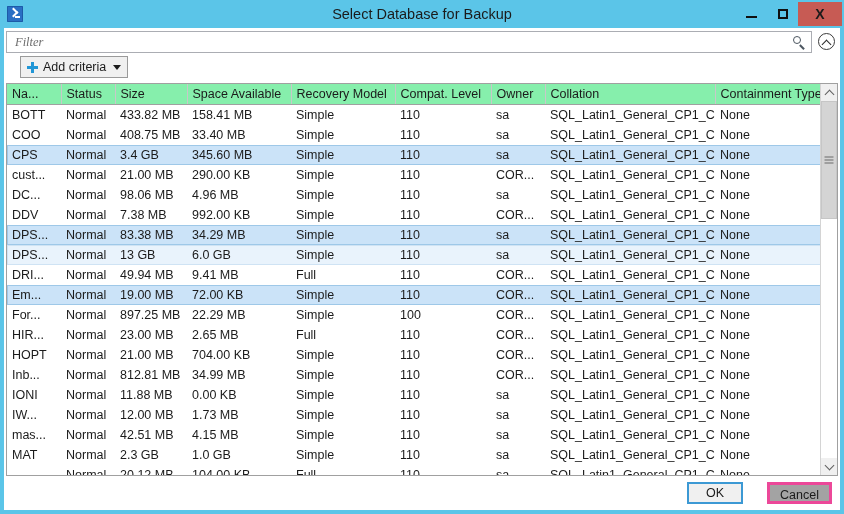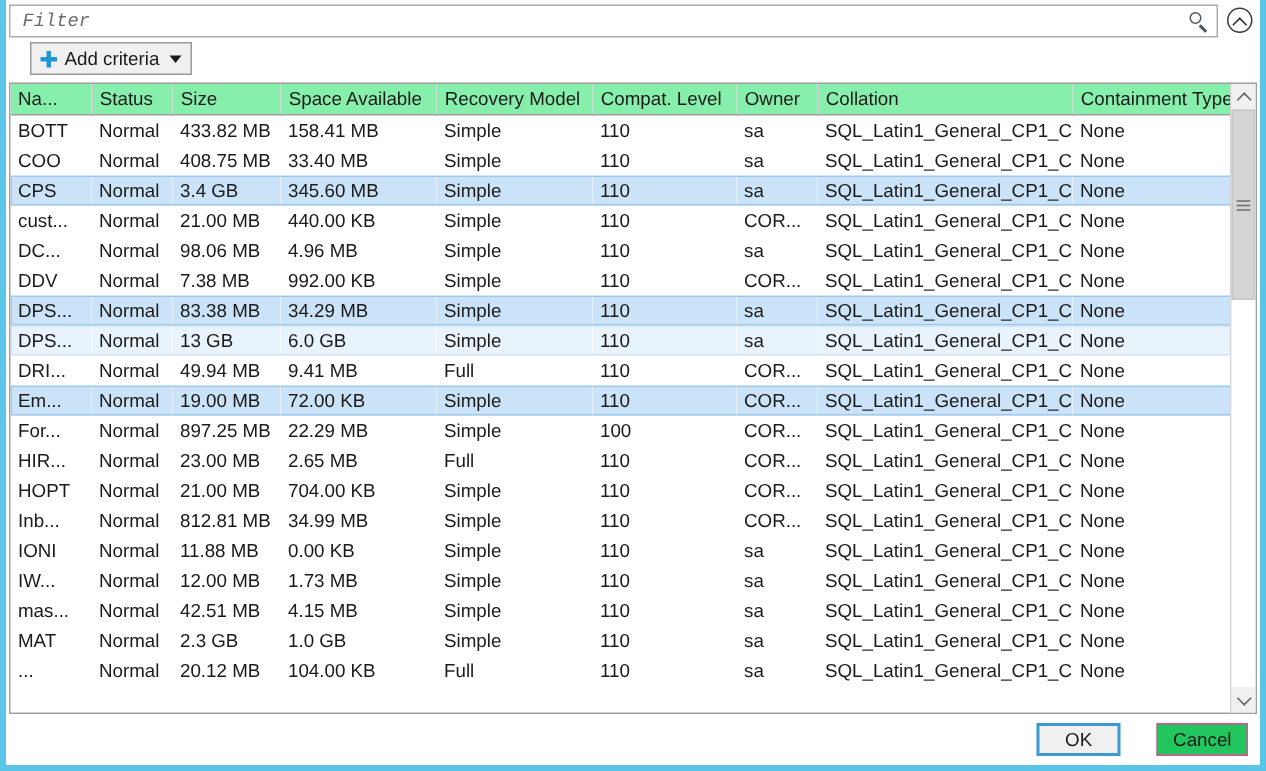--- a/index.html
+++ b/index.html
@@ -128,21 +128,21 @@
     border: 1px solid #abadb3;
     background: #ffffff;
     height: 22px;
     box-sizing: border-box;
     padding: 0 2px 0 6px;
   }
   .filter-input {
     flex: 1 1 auto;
     border: 0;
     outline: 0;
-    font-family: Liberation Mono, monospace;
+    font-family: Liberation Serif, serif;
     font-size: 12.5px;
     font-style: italic;
     color: #6d6d6d;
     background: transparent;
     height: 18px;
   }
   .filter-input::placeholder { color: #6d6d6d; font-style: italic; opacity: 1; }
   .search-icon {
     width: 16px; height: 16px;
     position: relative;
@@ -363,34 +363,47 @@
     background: #ffffff;
     box-sizing: border-box;
   }
   .btn {
     min-width: 56px;
     height: 22px;
     padding: 0 10px;
     font-size: 12.5px;
     font-family: "Liberation Sans", sans-serif;
     color: #1b1b1b;
-    background: #22c55e;
-    border: 1px solid #ec4899;
+    background: #a3a3a3;
+    border: 3px solid #ec4899;
     cursor: default;
     box-sizing: border-box;
     line-height: 20px;
     text-align: center;
   }
   .btn.primary { border: 2px solid #3c99d4; background: #f0f0f0; line-height: 18px; }
 </style>
 </head>
 <body>
 
 <div class="window">
 
+  <div class="titlebar">
+    <div class="win-icon"></div>
+    <div class="title-text">Select Database for Backup</div>
+    <div class="caption-buttons">
+      <div class="cap-btn">
+        <span class="cap-min-glyph"></span>
+      </div>
+      <div class="cap-btn">
+        <span class="cap-max-glyph"></span>
+      </div>
+      <div class="cap-btn close">X</div>
+    </div>
+  </div>
 
   <div class="client">
 
     <div class="filter-bar">
       <div class="filter-input-wrap">
         <input class="filter-input" type="text" placeholder="Filter" style="">
         <span class="search-icon"></span>
       </div>
       <div class="collapse-btn"></div>
     </div>
@@ -475,21 +488,21 @@
                   <td>Simple</td>
                   <td class="c-compat">110</td>
                   <td>sa</td>
                   <td>SQL_Latin1_General_CP1_CI_AS</td>
                   <td>None</td>
                 </tr>
                 <tr>
                   <td class="c-name">cust...</td>
                   <td>Normal</td>
                   <td>21.00 MB</td>
-                  <td>440.00 KB</td>
+                  <td>290.00 KB</td>
                   <td>Simple</td>
                   <td class="c-compat">110</td>
                   <td>COR...</td>
                   <td>SQL_Latin1_General_CP1_CI_AS</td>
                   <td>None</td>
                 </tr>
                 <tr>
                   <td class="c-name">DC...</td>
                   <td>Normal</td>
                   <td>98.06 MB</td>

